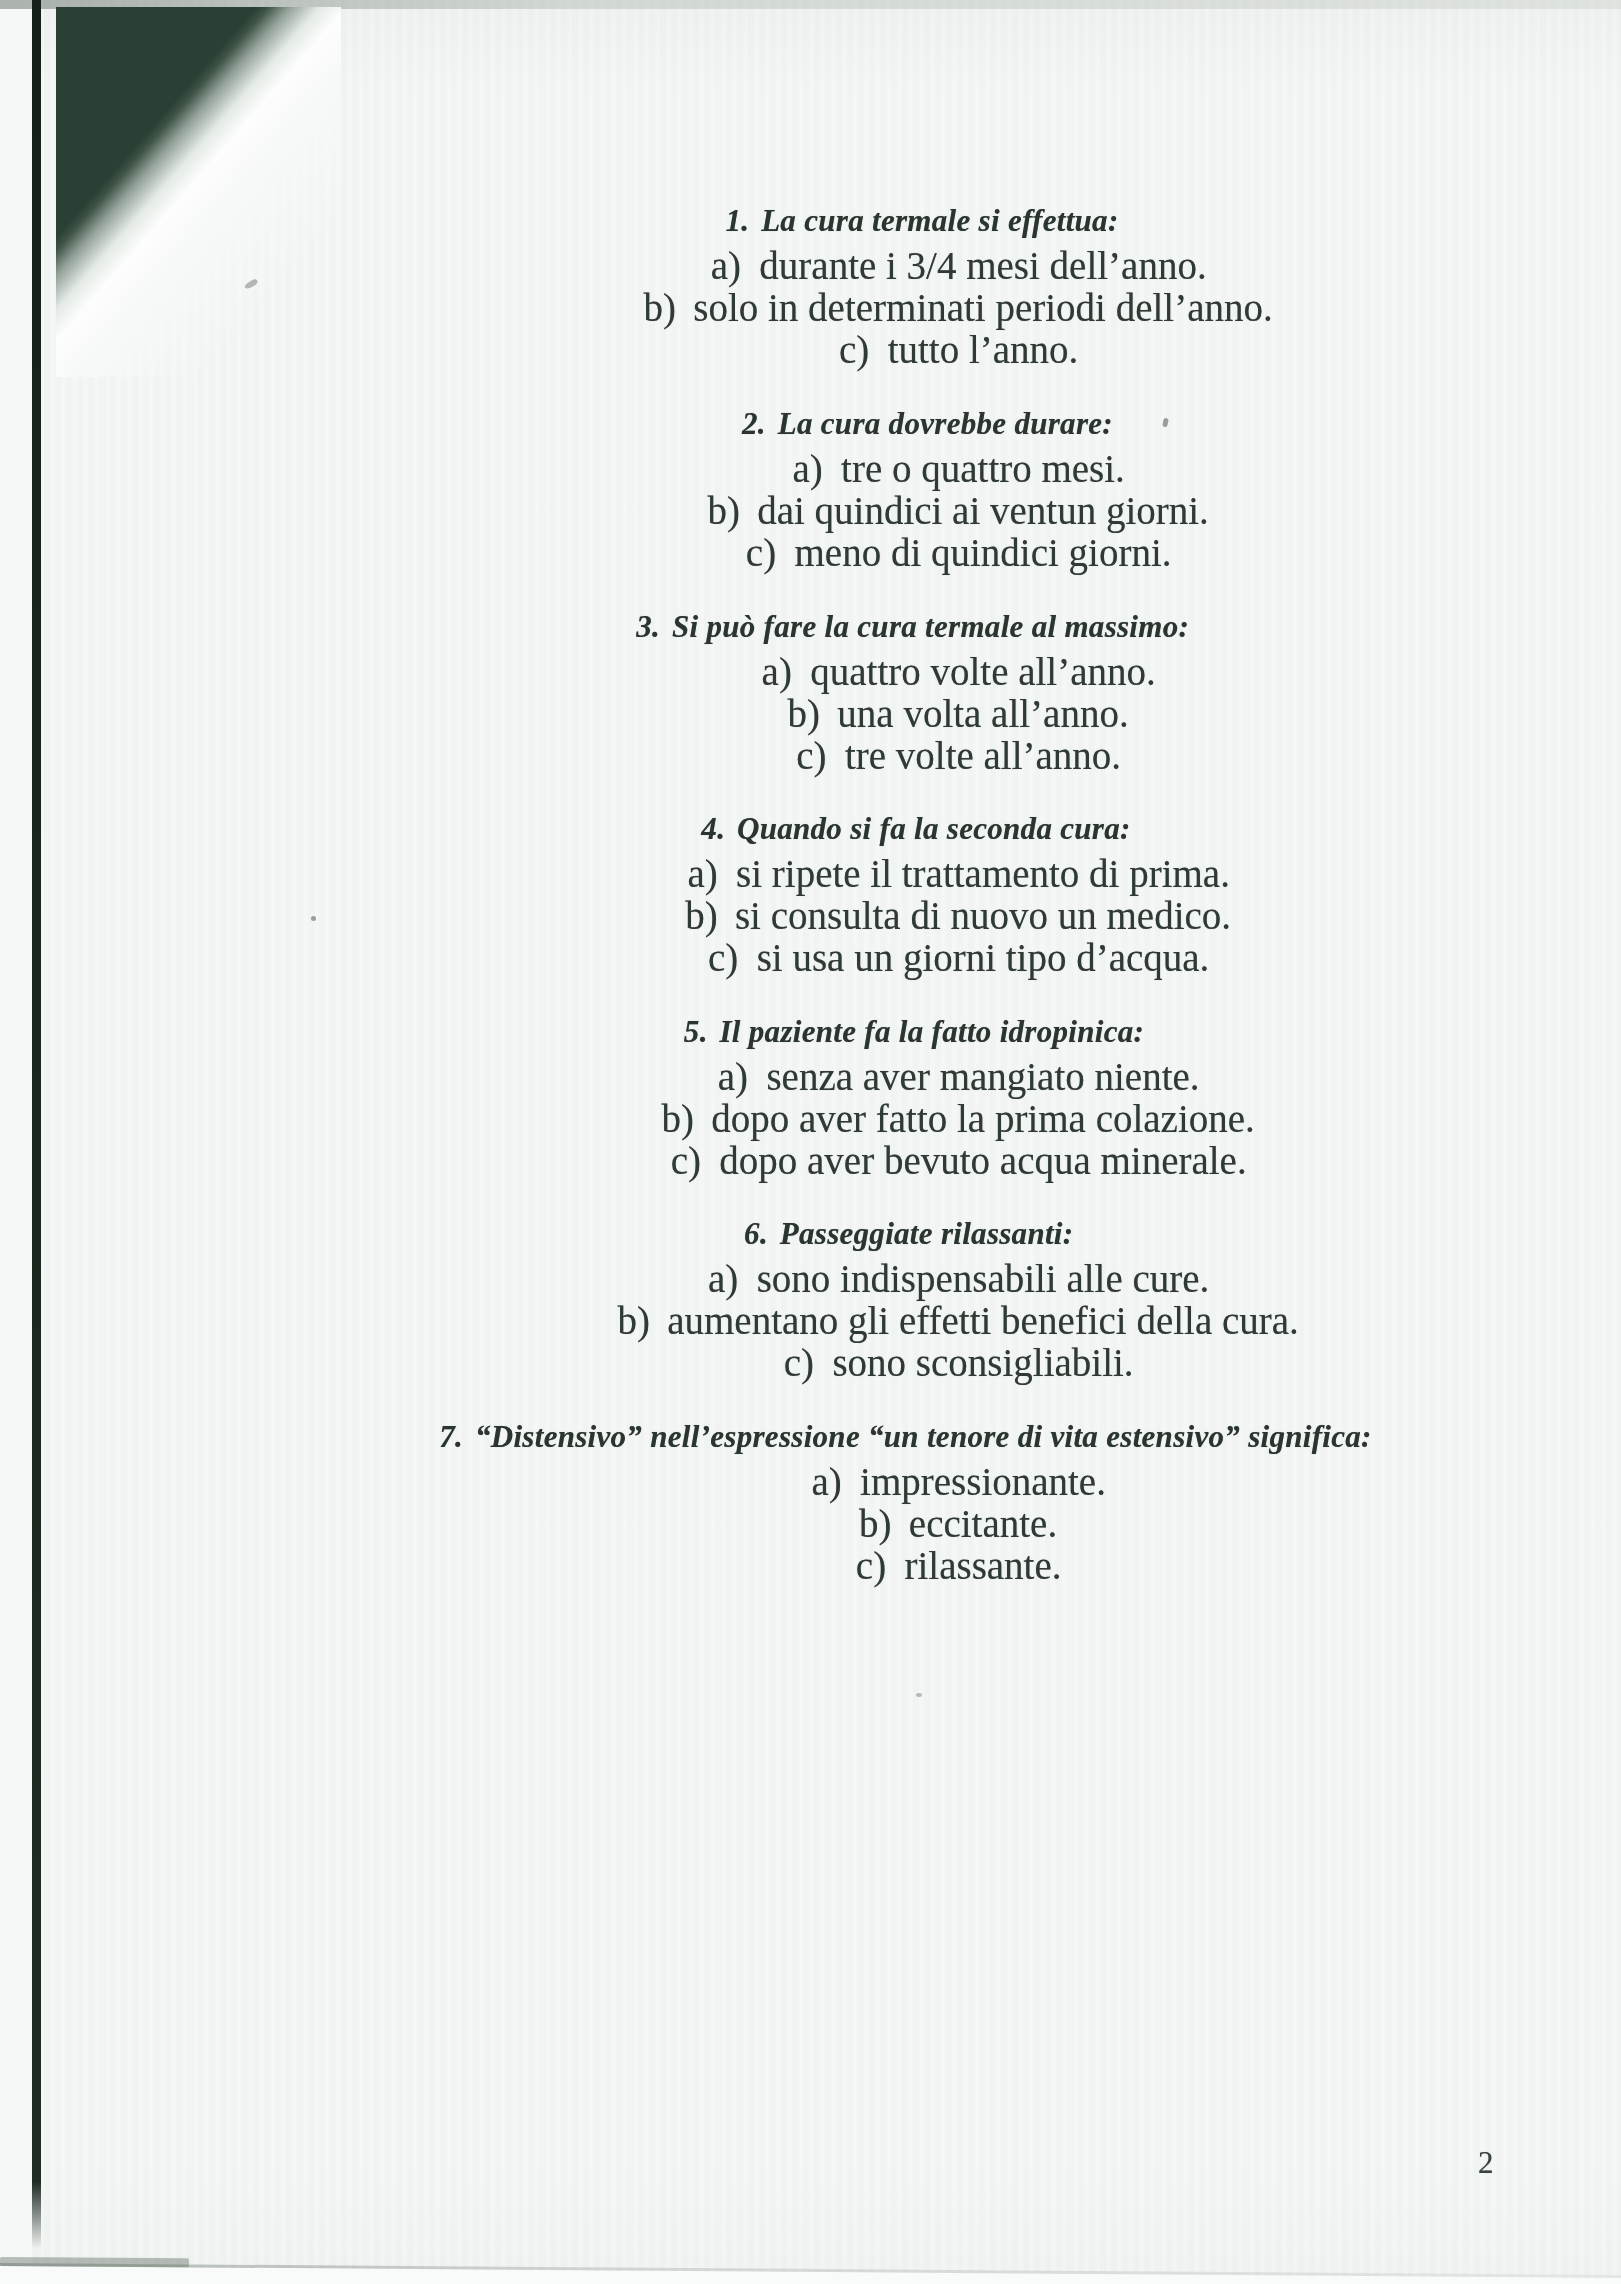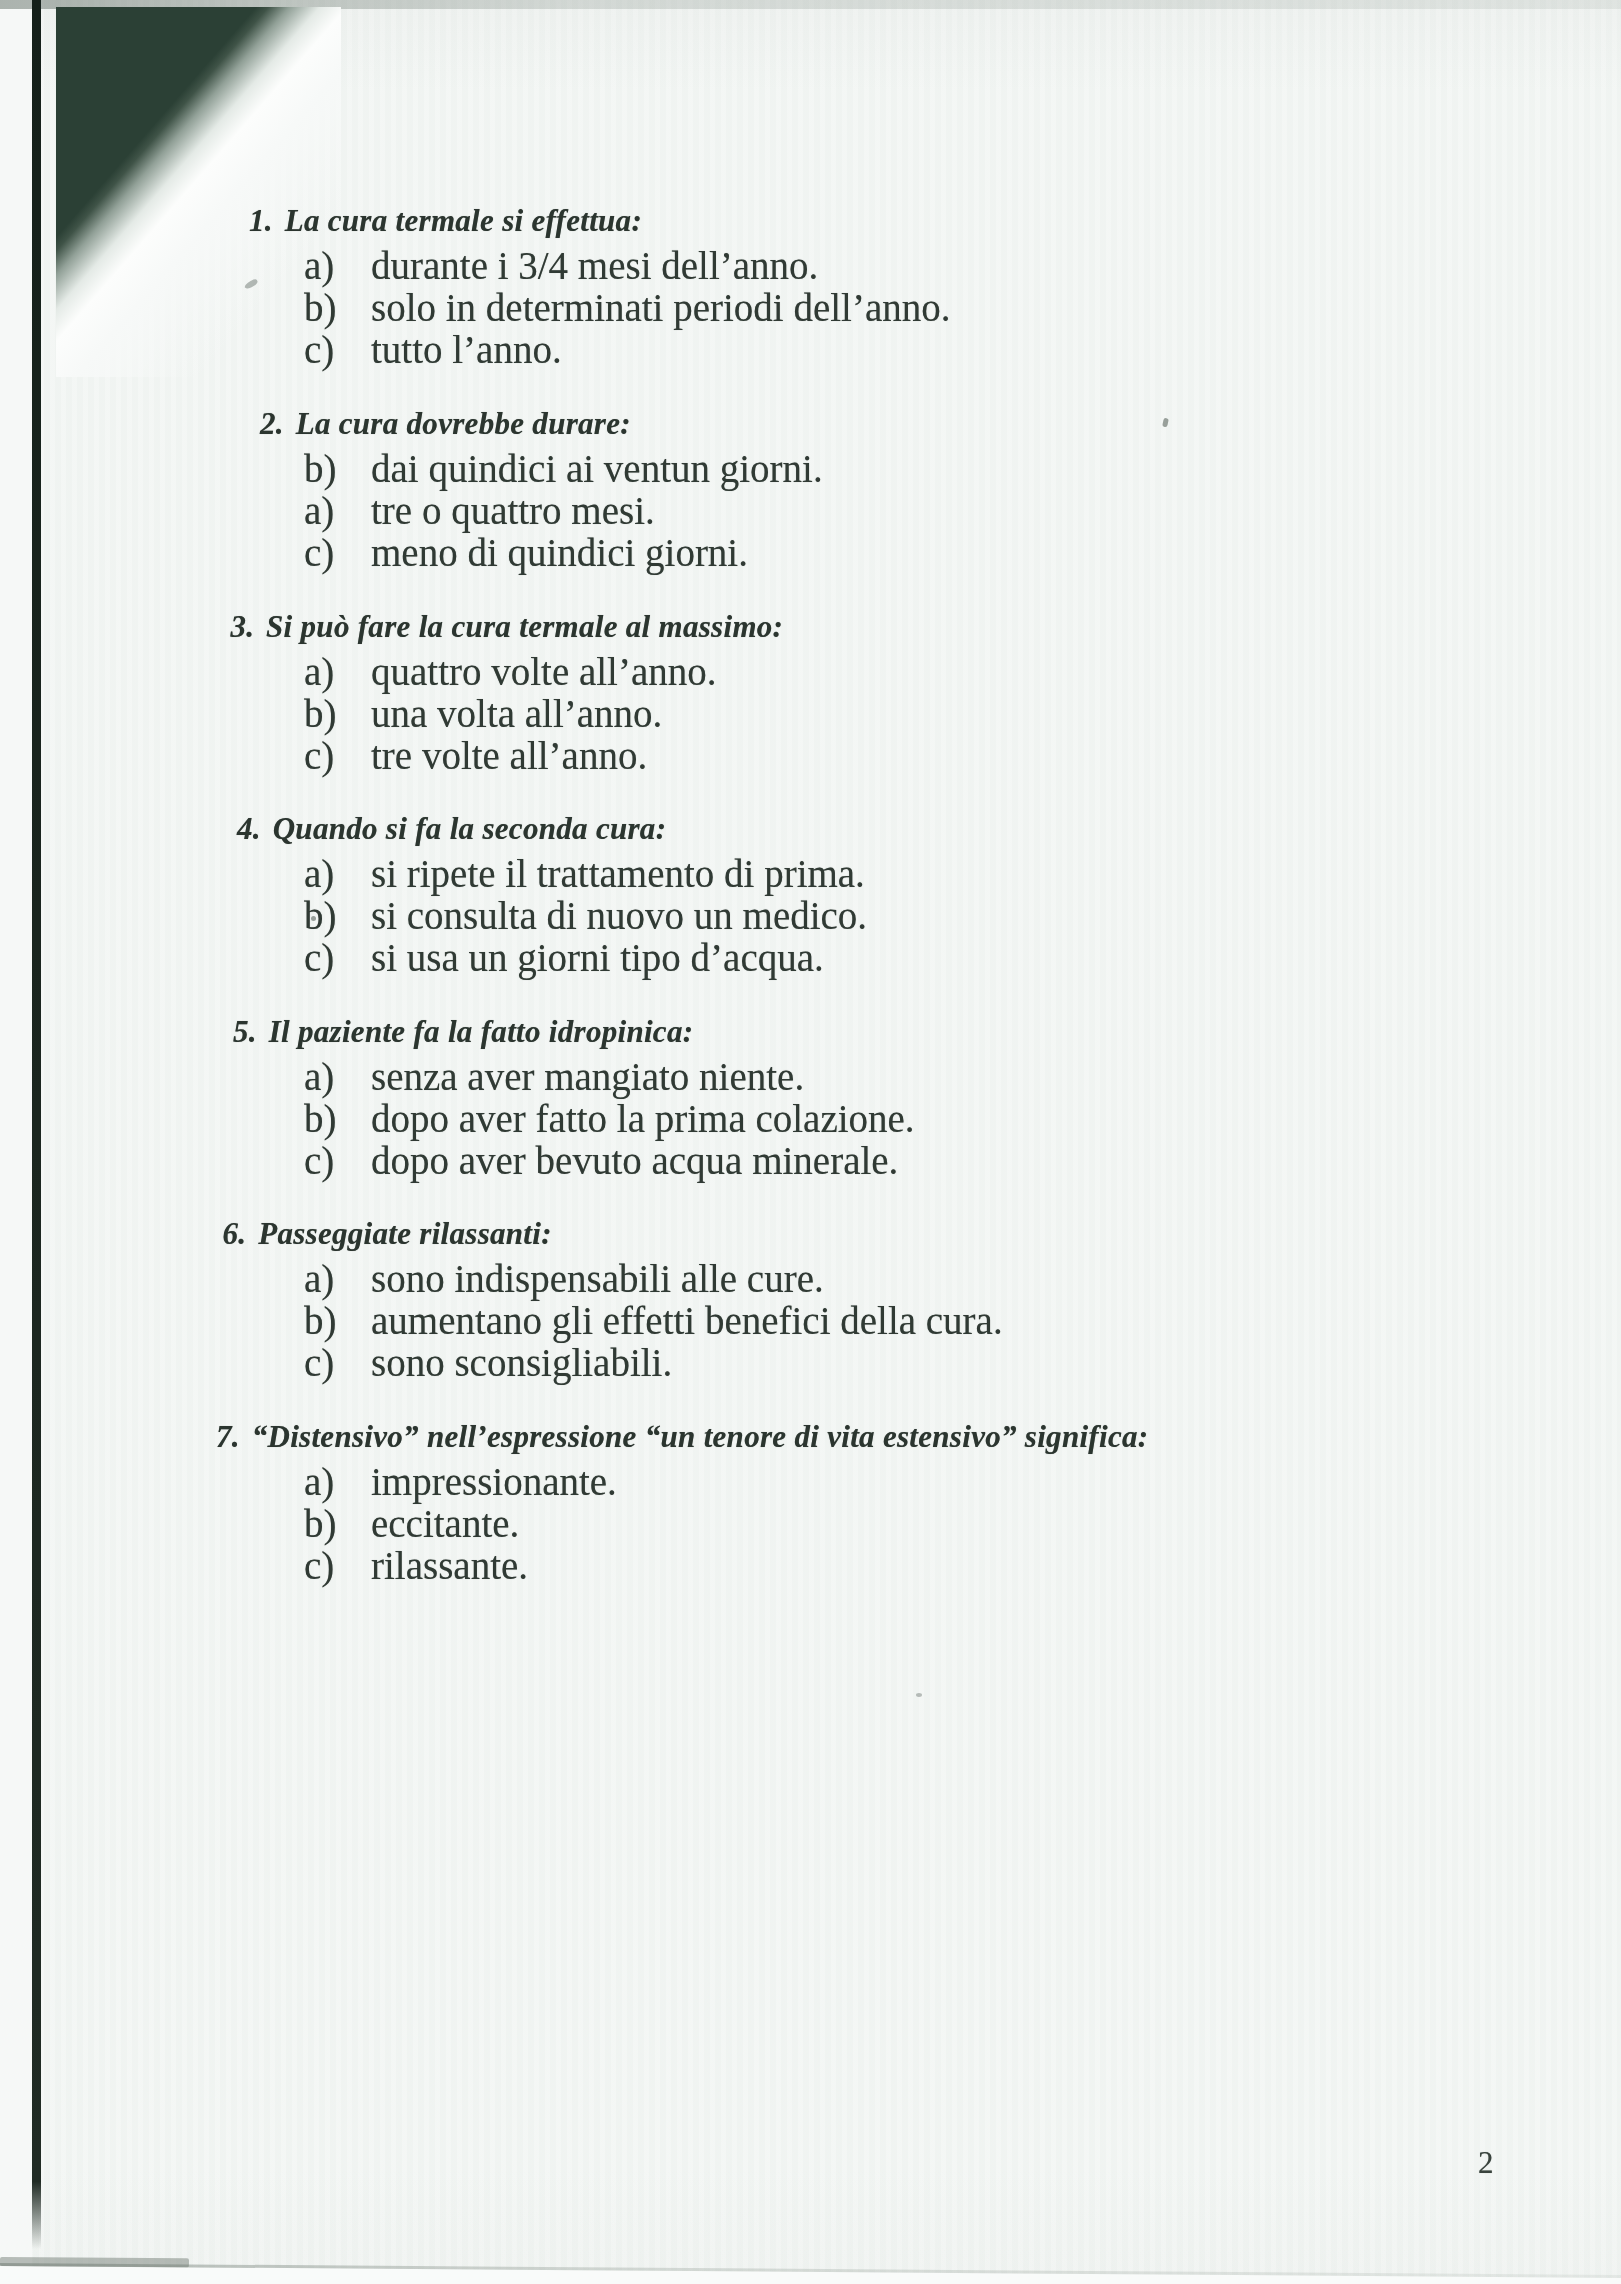--- a/index.html
+++ b/index.html
@@ -51,21 +51,21 @@
     transform:rotate(0.42deg);transform-origin:0 0;
     background:rgba(104,115,107,0.45);border-radius:2px;
   }
   .speck{position:absolute;background:rgba(62,73,66,0.5);border-radius:50%;}
   .speck.s1{left:1163px;top:418px;width:4.6px;height:9.1px;border-radius:2.6px;transform:rotate(12deg);}
   .speck.s2{left:244px;top:281px;width:14.4px;height:5.9px;border-radius:60% 40% 50% 50%;transform:rotate(-28deg);background:rgba(96,107,100,0.45);}
   .speck.s3{left:311px;top:916px;width:5.2px;height:5.2px;}
   .speck.s4{left:916px;top:1693px;width:5.9px;height:3.9px;background:rgba(90,101,94,0.4);}
   
   .content{position:absolute;left:0;top:0;width:100%;height:100%;}
-  .q{position:absolute;left:216px;width:1379px;}
+  .q{position:absolute;left:216px;width:1379px;text-align:center;}
   .q h2{
     margin:0;font-size:31px;line-height:34px;
     font-weight:700;font-style:italic;
     color:#2b352f;letter-spacing:0.3px;
     text-shadow:0 0 0.7px rgba(43,53,47,0.55);
   }
   .q h2 .qn{margin-right:11.8px;}
   .opts{margin:6.5px 0 0 88px;}
   .opt{font-size:39px;line-height:42px;text-shadow:0 0 0.7px rgba(48,58,52,0.5);}
   .ol{display:inline-block;width:67px;}
@@ -91,22 +91,22 @@
       <div class="opts">
         <div class="opt"><span class="ol">a)</span><span class="ot">durante i 3/4 mesi dell’anno.</span></div>
         <div class="opt"><span class="ol">b)</span><span class="ot">solo in determinati periodi dell’anno.</span></div>
         <div class="opt"><span class="ol">c)</span><span class="ot">tutto l’anno.</span></div>
       </div>
     </section>
 
     <section class="q" style="top:407px">
       <h2 style="text-indent:44px"><span class="qn">2.</span><span class="qp">La cura dovrebbe durare:</span></h2>
       <div class="opts">
+        <div class="opt"><span class="ol">a)</span><span class="ot">tre o quattro mesi.</span></div>
         <div class="opt"><span class="ol">b)</span><span class="ot">dai quindici ai ventun giorni.</span></div>
-        <div class="opt"><span class="ol">a)</span><span class="ot">tre o quattro mesi.</span></div>
         <div class="opt"><span class="ol">c)</span><span class="ot">meno di quindici giorni.</span></div>
       </div>
     </section>
 
     <section class="q" style="top:610px">
       <h2 style="text-indent:14.4px"><span class="qn">3.</span><span class="qp">Si può fare la cura termale al massimo:</span></h2>
       <div class="opts">
         <div class="opt"><span class="ol">a)</span><span class="ot">quattro volte all’anno.</span></div>
         <div class="opt"><span class="ol">b)</span><span class="ot">una volta all’anno.</span></div>
         <div class="opt"><span class="ol">c)</span><span class="ot">tre volte all’anno.</span></div>

